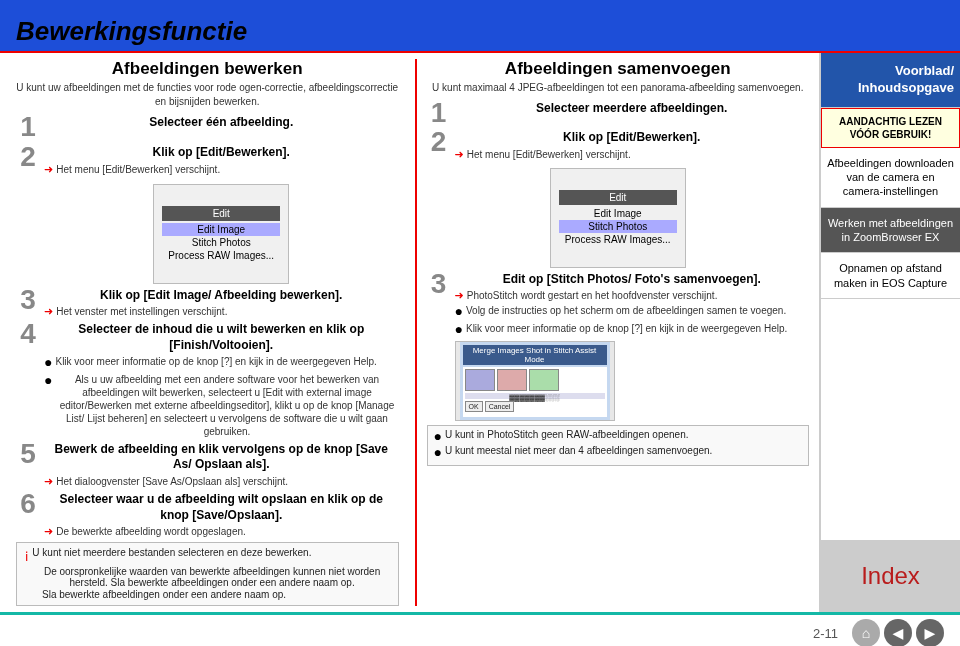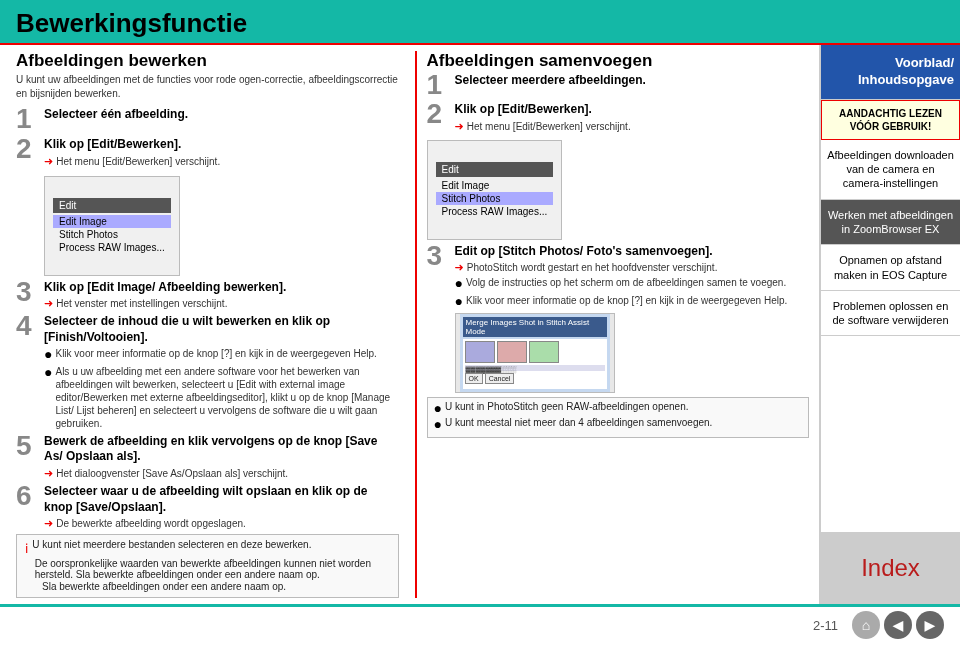--- a/index.html
+++ b/index.html
@@ -8,23 +8,24 @@
       width: 960px;
       min-height: 646px;
       background: #fff;
       font-size: 11px;
       color: #222;
       position: relative;
     }
 
     
     .page-header {
-      background: #14b8a6;
-      padding: 8px 16px 4px 16px;
+      background: #1d4ed8;
+      padding: 16px 16px 4px 16px;
       border-bottom: 2px solid #e00;
+      font-style: italic;
     }
     .page-header h1 {
       font-size: 26px;
       font-weight: bold;
       color: #000;
     }
 
     
     .main-layout {
       display: flex;
@@ -59,20 +60,21 @@
       color: #333;
       margin-bottom: 6px;
       line-height: 1.4;
     }
 
     
     .two-col {
       display: flex;
       flex-direction: row;
       gap: 16px;
+      text-align: center;
     }
     .col-left {
       flex: 1;
     }
     .col-right {
       flex: 1;
       border-left: 2px solid #e00;
       padding-left: 10px;
     }
 
@@ -437,20 +439,21 @@
           </div>
           <div class="notice-row">
             <span style="width:17px; display:inline-block;"></span>
             <span style="font-size:10px;">Sla bewerkte afbeeldingen onder een andere naam op.</span>
           </div>
         </div>
       </div>
 
       <div class="col-right">
         <div class="section-header">Afbeeldingen samenvoegen</div>
+        <div class="section-intro">U kunt maximaal 4 JPEG-afbeeldingen tot een panorama-afbeelding samenvoegen.</div>
 
         
         <div class="step-container">
           <div class="step-num">1</div>
           <div class="step-content">
             <div class="step-title">Selecteer meerdere afbeeldingen.</div>
           </div>
         </div>
 
         
@@ -526,21 +529,20 @@
       </div>
     </div>
   </div>
 
   <div class="right-sidebar">
     <div class="sidebar-nav-item top-blue">Voorblad/ Inhoudsopgave</div>
     <div class="sidebar-nav-item warning-box">AANDACHTIG LEZEN VÓÓR GEBRUIK!</div>
     <div class="sidebar-nav-item">Afbeeldingen downloaden van de camera en camera-instellingen</div>
     <div class="sidebar-nav-item active">Werken met afbeeldingen in ZoomBrowser EX</div>
     <div class="sidebar-nav-item">Opnamen op afstand maken in EOS Capture</div>
-    <div class="sidebar-nav-item">Problemen oplossen en de software verwijderen</div>
     <div class="sidebar-spacer"></div>
     <div class="sidebar-nav-item index-item">Index</div>
   </div>
 </div>
 
 <div class="page-footer">
   <span class="page-num">2-11</span>
   <div class="nav-btn home">⌂</div>
   <div class="nav-btn" style="background:#666;">◀</div>
   <div class="nav-btn" style="background:#666;">▶</div>

